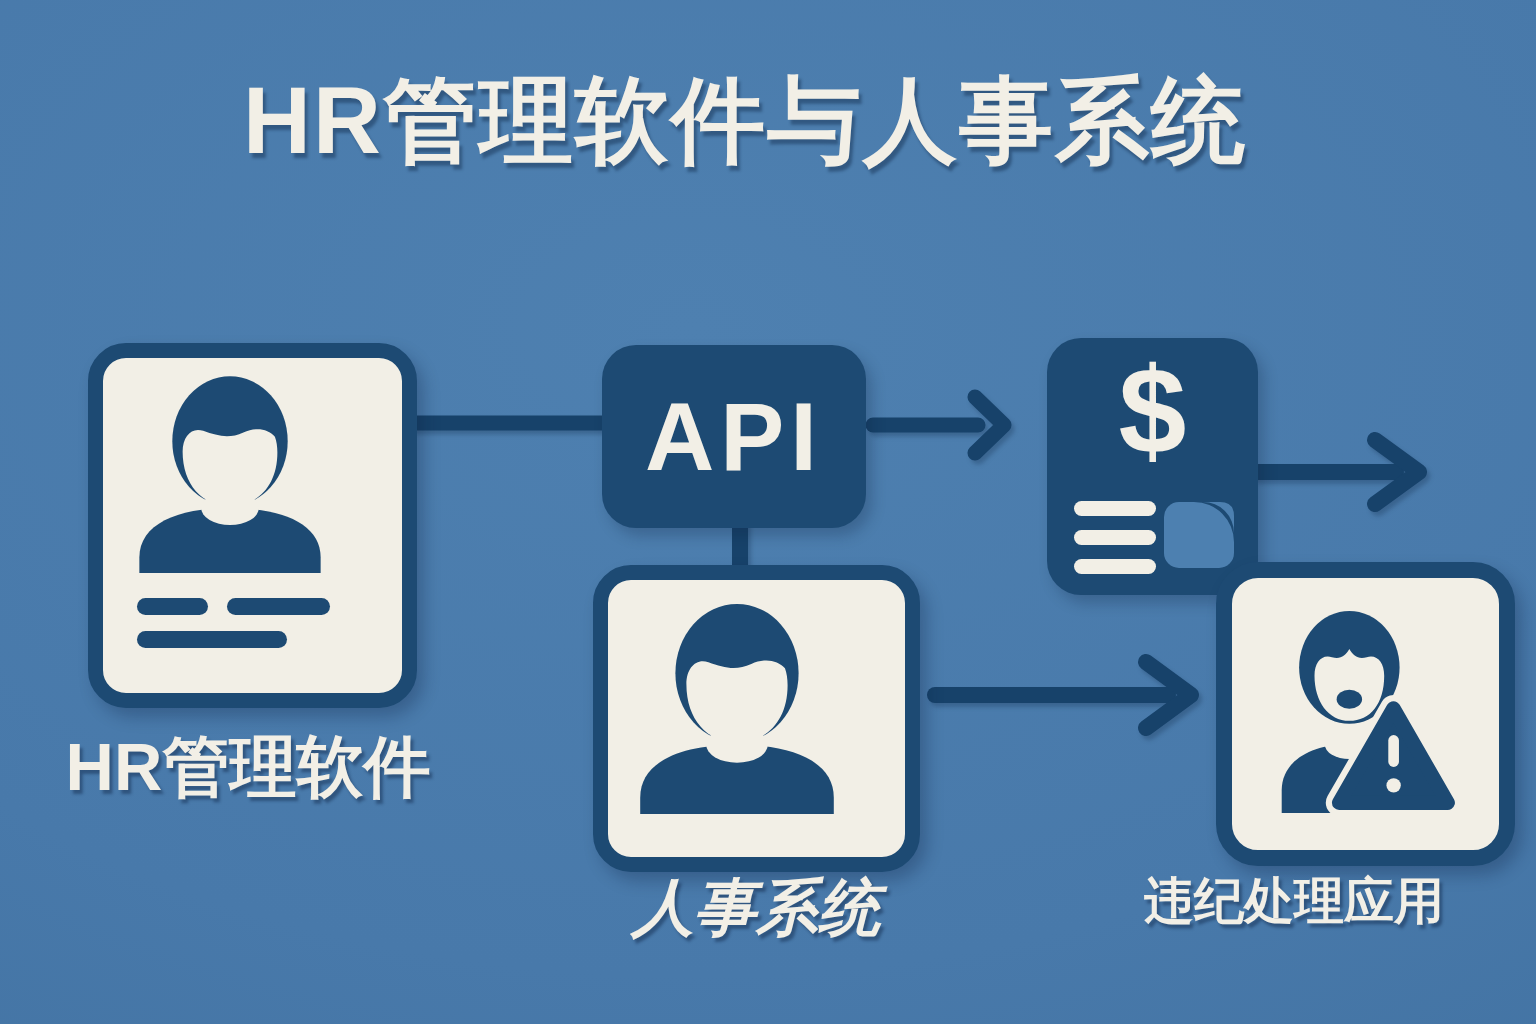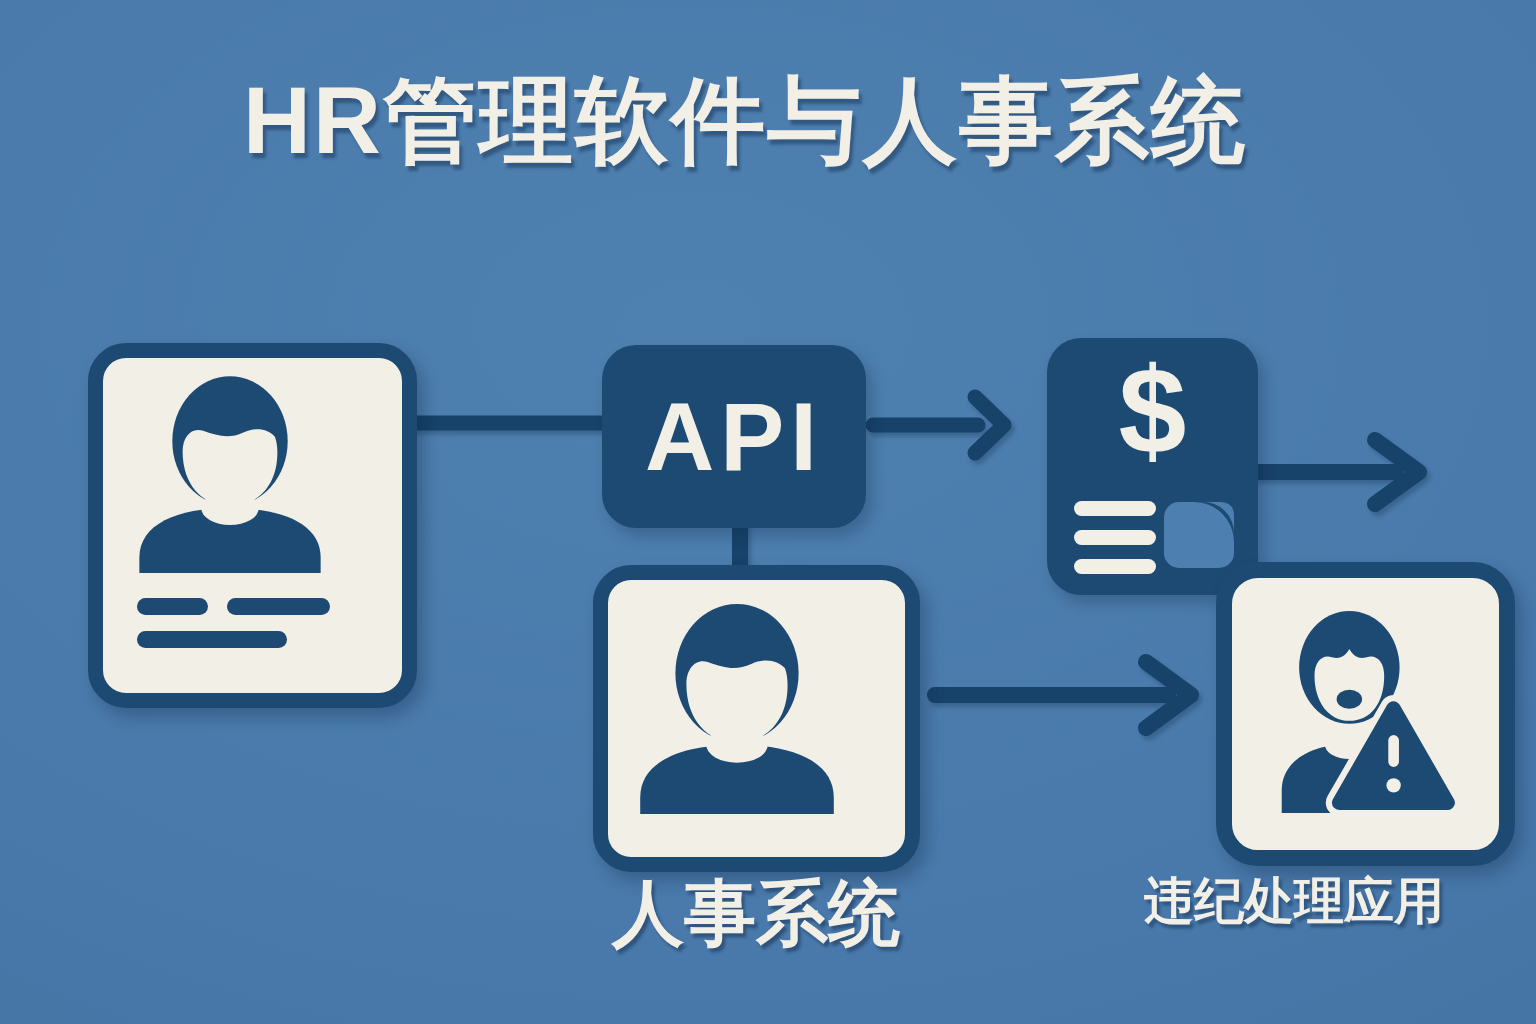--- a/index.html
+++ b/index.html
@@ -69,21 +69,21 @@
   .pill{position:absolute;border-radius:9px;z-index:3;}
   .pill.navy{background:var(--navy,#1d4a73);}
   .pill.cream{background:var(--cream,#f2efe6);}
   
   .node-label{
     position:absolute;color:var(--cream,#f2efe6);font-weight:700;
     text-shadow:3px 4px 3px rgba(15,38,70,.45);white-space:nowrap;
     transform:translateX(-50%);z-index:5;
   }
   #hr-label{left:248px;top:722px;font-size:67px;}
-  #personnel-label{left:756px;top:866px;font-size:72px;}
+  #personnel-label{left:756px;top:866px;font-size:62px;font-style:italic;}
   #discipline-label{left:1294px;top:868px;font-size:50px;}
   
   .icon-svg{position:absolute;z-index:4;}
   #connectors{
     position:absolute;left:0;top:0;width:1536px;height:1024px;
     z-index:1;
     filter:drop-shadow(3px 4px 2px rgba(15,38,70,.28));
     pointer-events:none;
   }
   .fill-navy{fill:var(--navy,#1d4a73);}
@@ -121,20 +121,21 @@
   <div class="card" id="hr-card"></div>
   <svg class="icon-svg" style="left:127px;top:367px;" width="206" height="206" viewBox="0 0 100 100">
     <ellipse class="fill-navy" cx="50" cy="36" rx="28" ry="31.5"></ellipse>
     <path class="fill-cream" d="M 27 41 C 27 33.5 31.5 29 37 31 C 44 33.5 49.5 35 56.5 31.8 C 62.5 29 68.5 30 71.8 33.8 C 72.6 36 73 38.5 73 41.5 C 73 57.5 63.5 67.5 50 67.5 C 36.5 67.5 27 57 27 41 Z"></path>
     <path class="fill-navy" d="M 6 100 L 6 92.5 C 6 76.5 24 68.5 50 68.5 C 76 68.5 94 76.5 94 92.5 L 94 100 Z"></path>
     <ellipse class="fill-cream" cx="50" cy="68.5" rx="14" ry="8.2"></ellipse>
   </svg>
   <div class="pill navy" style="left:137px;top:598px;width:71px;height:17px;"></div>
   <div class="pill navy" style="left:227px;top:598px;width:103px;height:17px;"></div>
   <div class="pill navy" style="left:137px;top:631px;width:150px;height:17px;"></div>
+  <div class="node-label" id="hr-label">HR管理软件</div>
 
   <div id="api-box">
     <span class="api-text">API</span>
   </div>
 
   <div class="card" id="personnel-card"></div>
   <svg class="icon-svg" style="left:627px;top:594px;" width="220" height="220" viewBox="0 0 100 100">
     <ellipse class="fill-navy" cx="50" cy="36" rx="28" ry="31.5"></ellipse>
     <path class="fill-cream" d="M 27 41 C 27 33.5 31.5 29 37 31 C 44 33.5 49.5 35 56.5 31.8 C 62.5 29 68.5 30 71.8 33.8 C 72.6 36 73 38.5 73 41.5 C 73 57.5 63.5 67.5 50 67.5 C 36.5 67.5 27 57 27 41 Z"></path>
     <path class="fill-navy" d="M 6 100 L 6 92.5 C 6 76.5 24 68.5 50 68.5 C 76 68.5 94 76.5 94 92.5 L 94 100 Z"></path>

